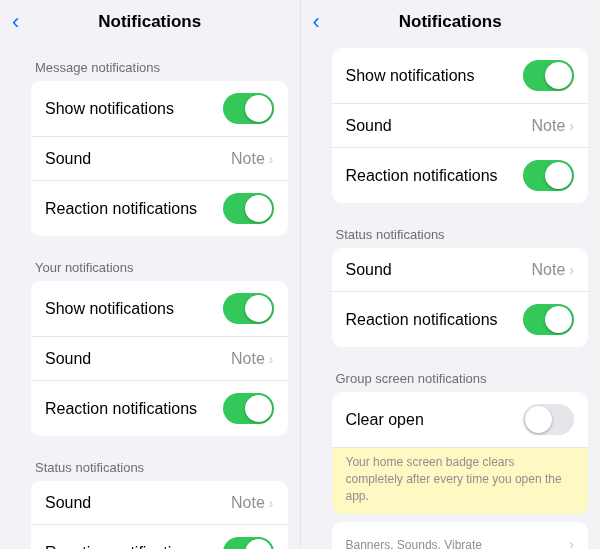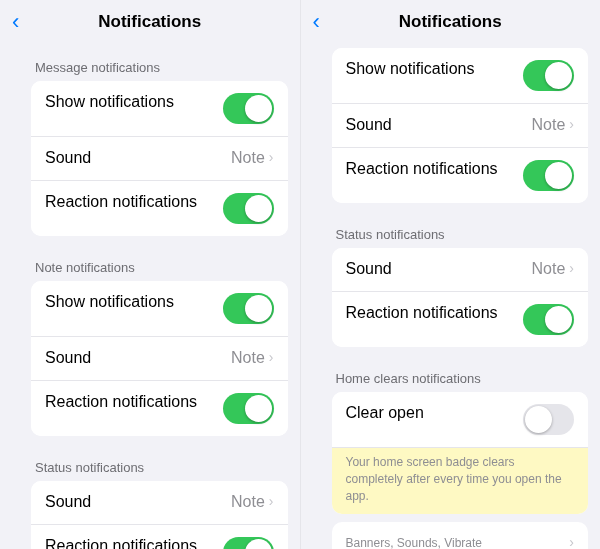--- a/index.html
+++ b/index.html
@@ -63,21 +63,21 @@
 
     .card {
       background: #fff;
       border-radius: 10px;
       margin: 0 12px 8px 12px;
       overflow: hidden;
     }
 
     .row {
       display: flex;
-      align-items: flex-start;
+      align-items: center;
       padding: 12px 14px;
       min-height: 44px;
       border-bottom: 0.5px solid #e5e5ea;
       background: #fff;
     }
 
     .row:last-child {
       border-bottom: none;
     }
 
@@ -183,21 +183,21 @@
         <span class="chevron">›</span>
       </div>
       <div class="row">
         <span class="row-label">Reaction notifications</span>
         <div class="toggle on">
           <div class="toggle-knob"></div>
         </div>
       </div>
     </div>
 
-    <div class="section-label">Note notifications</div>
+    <div class="section-label">Your notifications</div>
     <div class="card">
       <div class="row">
         <span class="row-label">Show notifications</span>
         <div class="toggle on">
           <div class="toggle-knob"></div>
         </div>
       </div>
       <div class="row">
         <span class="row-label">Sound</span>
         <span class="row-value">Note</span>
@@ -266,21 +266,21 @@
         <span class="chevron">›</span>
       </div>
       <div class="row">
         <span class="row-label">Reaction notifications</span>
         <div class="toggle on">
           <div class="toggle-knob"></div>
         </div>
       </div>
     </div>
 
-    <div class="section-label">Home clears notifications</div>
+    <div class="section-label">Group screen notifications</div>
     <div class="card">
       <div class="row">
         <span class="row-label">Clear open</span>
         <div class="toggle off">
           <div class="toggle-knob"></div>
         </div>
       </div>
       <div class="sub-text">Your home screen badge clears completely after every time you open the app.</div>
     </div>
 

